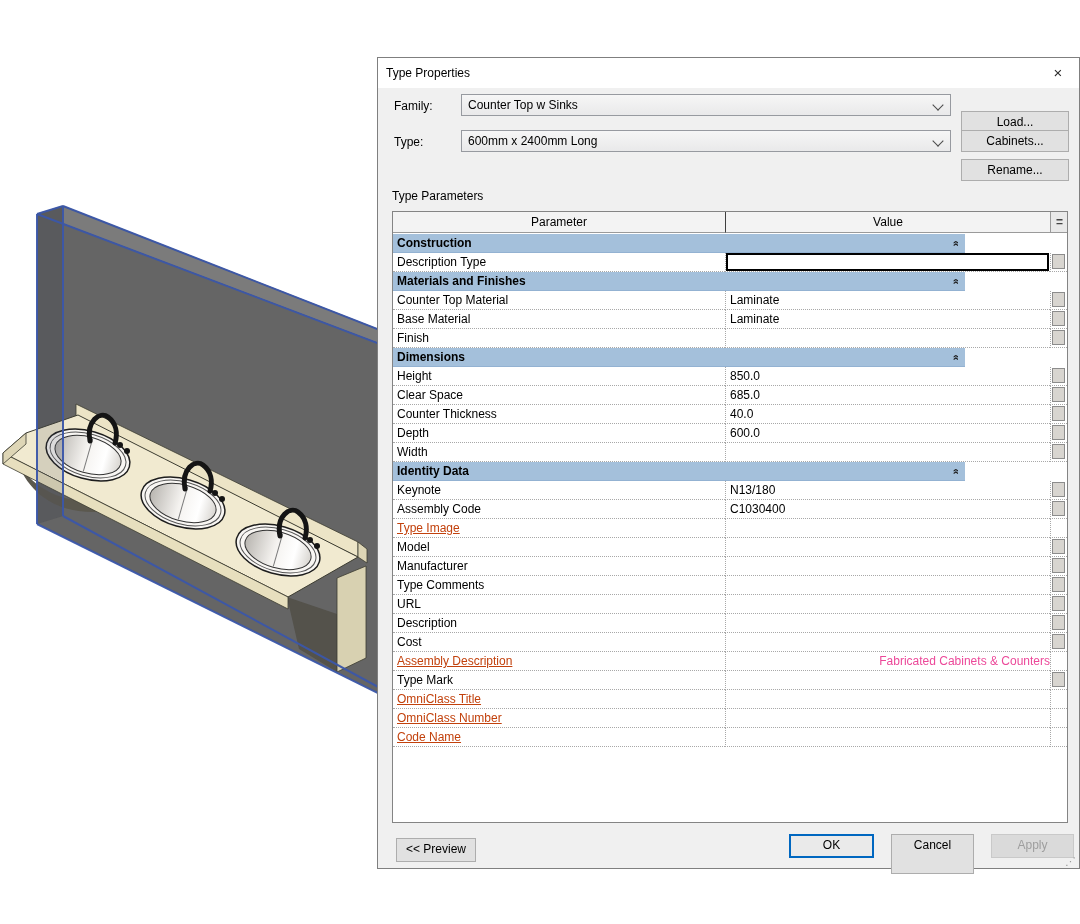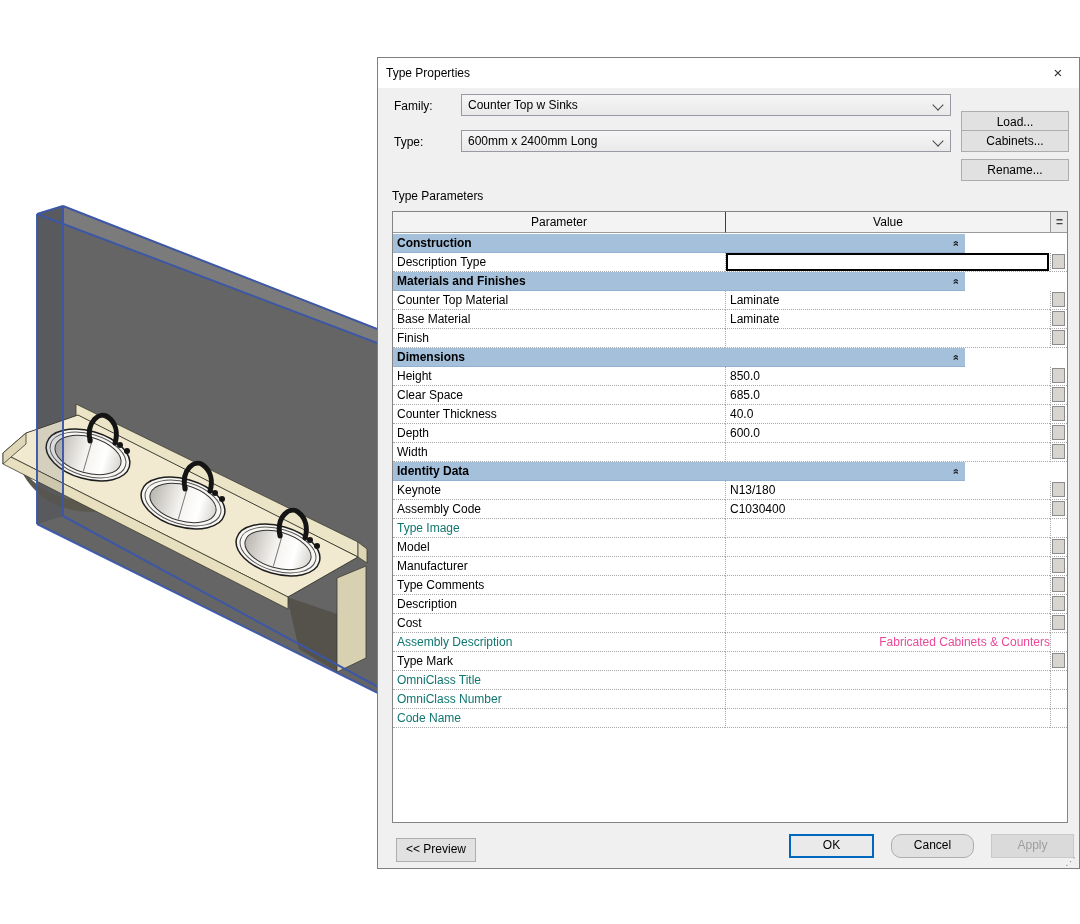--- a/index.html
+++ b/index.html
@@ -42,21 +42,21 @@
   .pcell{position:absolute;left:0;top:0;width:332px;height:19px;background:#fff;
          border-bottom:1px dotted #a8a8a8;box-sizing:border-box;padding-left:4px;line-height:18px;
          white-space:nowrap;overflow:hidden;}
   .vcell{position:absolute;left:332px;top:0;width:325px;height:19px;background:#fff;
          border-bottom:1px dotted #a8a8a8;border-left:1px dotted #a8a8a8;box-sizing:border-box;
          padding-left:4px;line-height:18px;white-space:nowrap;overflow:hidden;}
   .ecell{position:absolute;left:657px;top:0;width:17px;height:19px;background:#fff;
          border-bottom:1px dotted #a8a8a8;border-left:1px dotted #a8a8a8;box-sizing:border-box;}
   .mini{position:absolute;left:1px;top:1px;width:13px;height:15px;background:#d8d5d0;
         border:1px solid #8c8c8c;box-sizing:border-box;}
-  .grayt{color:#0f766e;}
+  .grayt{color:#c2410c;text-decoration:underline;}
   .grayv{color:#ec4899;text-align:right;}
   input.ct{position:absolute;left:0;top:0;width:323px;height:18px;border:2px solid #000;
            box-sizing:border-box;background:#fff;font:inherit;padding:0 2px;}
 
   
   .ok{border:2px solid #0067c0;background:#eaeaea;line-height:19px;}
   .disabled{background:#dadada;border:1px solid #c9c9c9;color:#9e9e9e;cursor:default;}
   .grip{position:absolute;right:3px;bottom:2px;color:#9a9a9a;font-size:11px;line-height:10px;}
 </style>
 </head>
@@ -269,20 +269,27 @@
           </div>
         </div>
         <div class="row param">
           <div class="pcell">Type Comments</div>
           <div class="vcell"></div>
           <div class="ecell">
             <div class="mini"></div>
           </div>
         </div>
         <div class="row param">
+          <div class="pcell">URL</div>
+          <div class="vcell"></div>
+          <div class="ecell">
+            <div class="mini"></div>
+          </div>
+        </div>
+        <div class="row param">
           <div class="pcell">Description</div>
           <div class="vcell"></div>
           <div class="ecell">
             <div class="mini"></div>
           </div>
         </div>
         <div class="row param">
           <div class="pcell">Cost</div>
           <div class="vcell"></div>
           <div class="ecell">
@@ -314,16 +321,16 @@
         <div class="row param">
           <div class="pcell grayt">Code Name</div>
           <div class="vcell"></div>
           <div class="ecell"></div>
         </div>
       </div>
   </div>
 
   <div class="btn" style="left:18px;top:780px;width:80px;height:24px;line-height:21px;">&lt;&lt; Preview</div>
   <div class="btn ok" style="left:411px;top:776px;width:85px;height:24px;">OK</div>
-  <div class="btn" style="left:513px;top:776px;width:83px;height:24px;line-height:21px;border-radius:10px;">Cancel</div>
+  <div class="btn" style="left:513px;top:776px;width:83px;height:40px;line-height:21px;">Cancel</div>
   <div class="btn disabled" style="left:613px;top:776px;width:83px;height:24px;line-height:21px;">Apply</div>
   <div class="grip">⋰</div>
 </div>
 
 </body></html>

